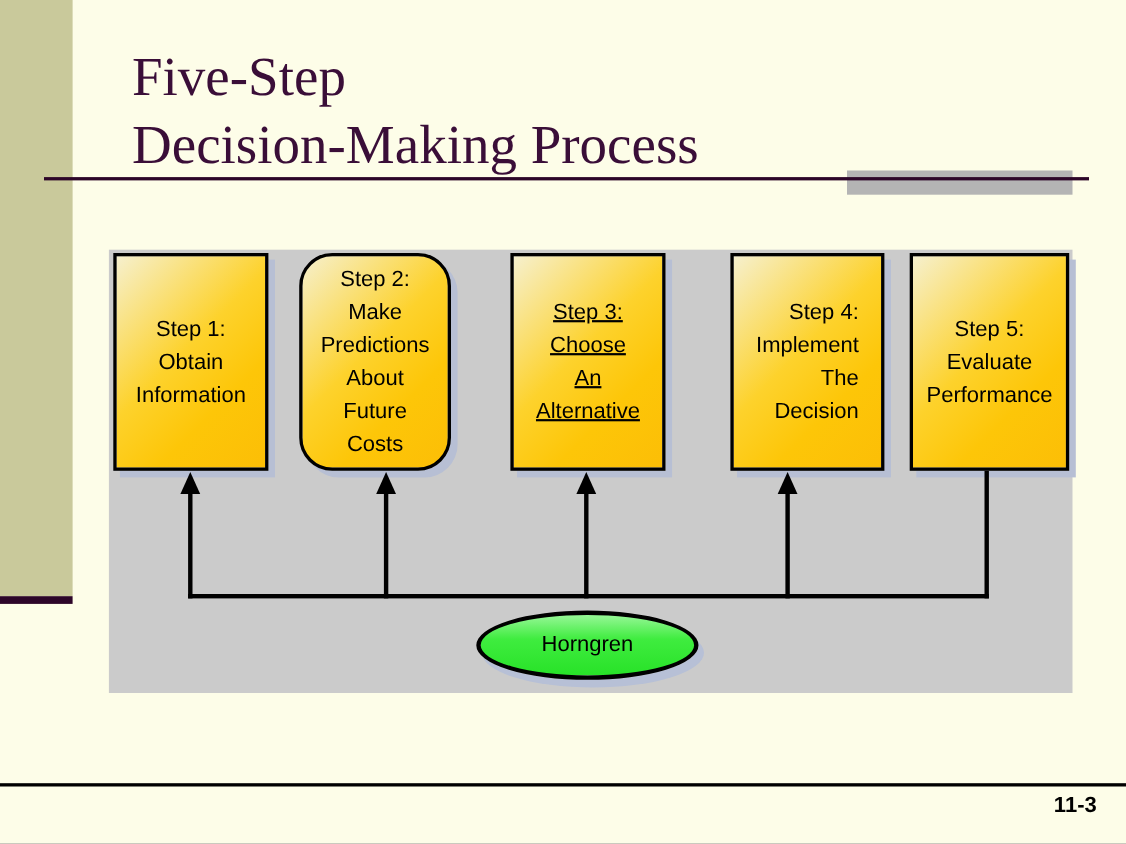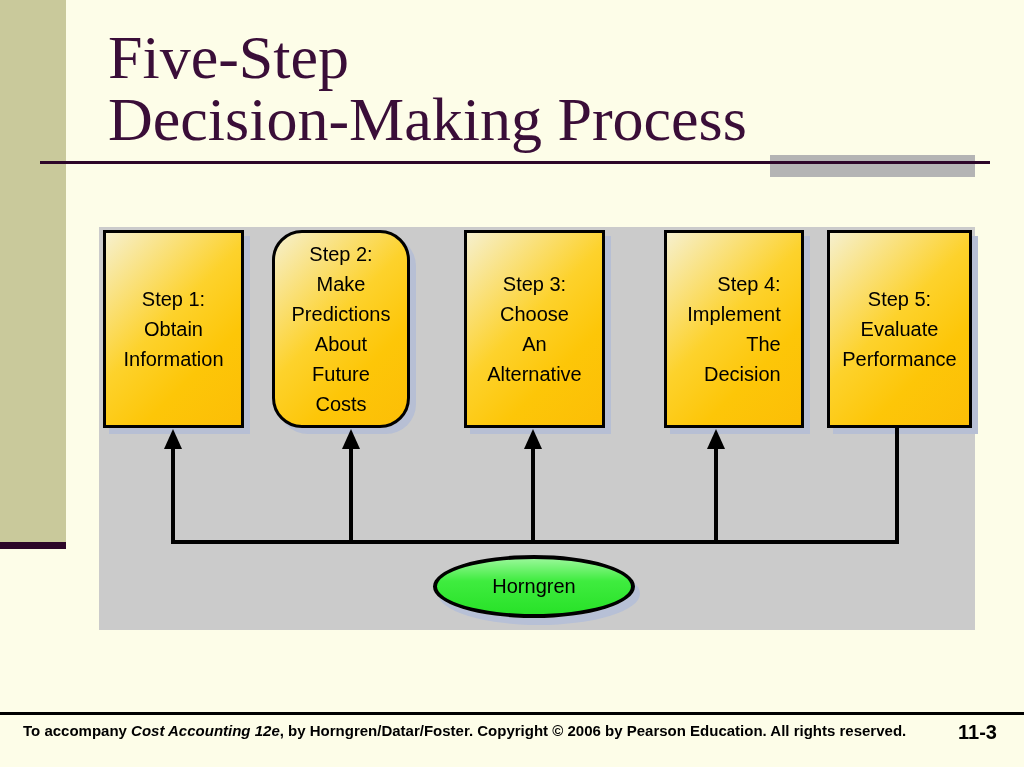--- a/index.html
+++ b/index.html
@@ -5,40 +5,40 @@
   html,body{margin:0;padding:0;background:#888;}
   .slide{
     position:relative;width:1024px;height:767px;overflow:hidden;
     background:#FDFDE8;font-family:"Liberation Sans",sans-serif;
   }
   
   .sidebar{position:absolute;left:0;top:0;width:66px;height:542px;background:#C9C99B;}
   .sidebar-cap{position:absolute;left:0;top:542px;width:66px;height:7px;background:#2D0629;}
   
   .title{
-    position:absolute;left:108px;top:26px;margin:0;
+    position:absolute;left:108px;top:26px;margin:12px;
     font-family:"Liberation Serif",serif;font-weight:400;
-    font-size:62px;line-height:62px;color:#3A0E38;white-space:pre-line;
+    font-size:50px;line-height:62px;color:#3A0E38;white-space:pre-line;
   }
   .accent-rect{position:absolute;left:770px;top:155px;width:205px;height:22px;background:#B4B4B4;}
   .title-rule{position:absolute;left:40px;top:161px;width:950px;height:3px;background:#2D0629;z-index:2;}
   
   .panel{position:absolute;left:99px;top:227px;width:876px;height:403px;background:#CBCBCB;}
   
   .step-box{
     position:absolute;top:230px;height:192px;box-sizing:content-box;
     border:3px solid #000;
     background:linear-gradient(135deg,#F6F0CE 0%,#FDD22C 45%,#FDC608 70%,#FCBE06 100%);
     box-shadow:6px 6px 0 #B7BFD4;
     display:flex;align-items:center;justify-content:center;text-align:center;
     font-size:20px;line-height:30px;color:#000;white-space:pre-line;
   }
   .b1{left:103px;width:135px;}
   .b2{left:272px;width:132px;border-radius:30px;}
-  .b3{left:464px;width:135px;}
+  .b3{left:464px;width:135px;text-decoration:underline;}
   .b4{left:664px;width:134px;text-align:right;}
   .b5{left:827px;width:139px;}
   
   .hline{position:absolute;left:171px;top:540px;width:728px;height:4px;background:#000;}
   .shaft{position:absolute;top:446px;width:4px;height:98px;background:#000;}
   .head{
     position:absolute;top:429px;width:0;height:0;
     border-left:9px solid transparent;border-right:9px solid transparent;
     border-bottom:20px solid #000;
   }
@@ -112,16 +112,15 @@
   <div class="head" style="left:524px"></div>
 
   <div class="shaft" style="left:714px"></div>
   <div class="head" style="left:707px"></div>
 
   <div class="v5"></div>
 
   <div class="feedback">Horngren</div>
 
   <div class="footer-rule"></div>
-  <div class="footer"><span>To accompany </span><span class="book">Cost Accounting 12e</span><span>, by Horngren/Datar/Foster. Copyright © 2006 by Pearson Education. All rights reserved.</span></div>
   <div class="page-number">11-3</div>
 
 </div>
 
 </body></html>

